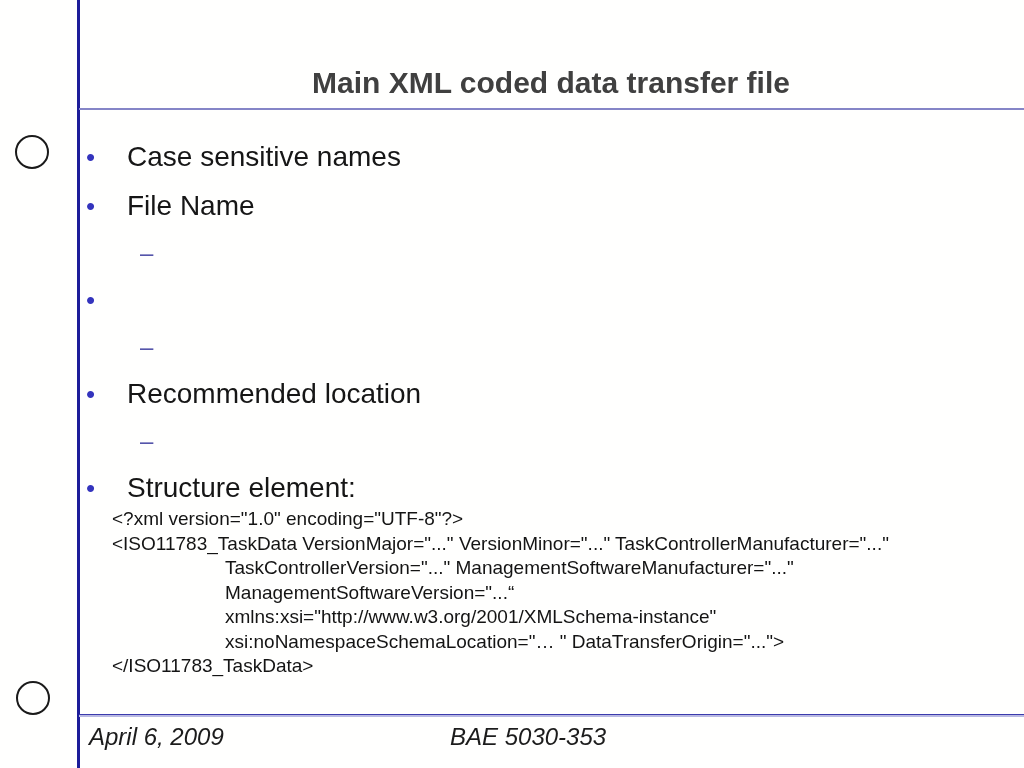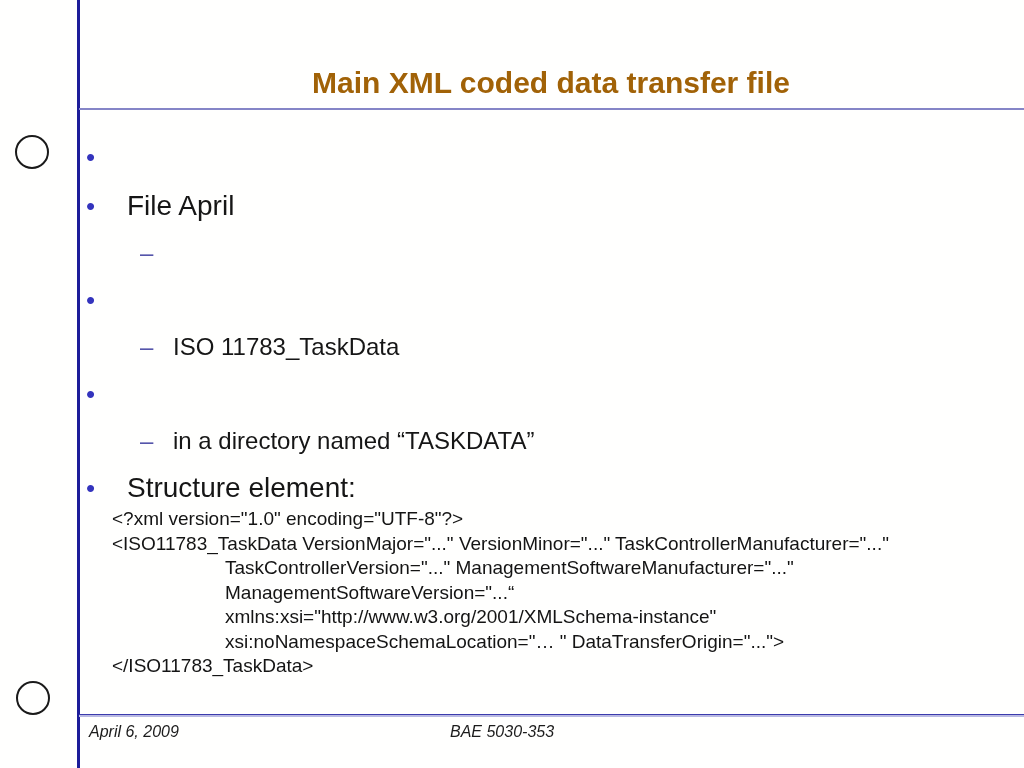--- a/index.html
+++ b/index.html
@@ -41,21 +41,21 @@
   .circle-top { left: 15px; top: 135px; }
   .circle-bottom { left: 16px; top: 681px; }
 
   
   .slide-title {
     position: absolute;
     left: 78px; right: 0; top: 66px;
     text-align: center;
     font-size: 30px;
     font-weight: bold;
-    color: #a16207;
+    color: #404040;
     letter-spacing: 0px;
   }
 
   
   .content {
     position: absolute;
     left: 86px; top: 132px;
     width: 900px;
   }
   .row { display: flex; align-items: center; }
@@ -84,61 +84,61 @@
     color: #141414;
     white-space: nowrap;
   }
   .code-line.indent { padding-left: 113px; }
 
   
   .footer-date, .footer-course {
     position: absolute;
     top: 723px;
     font-style: italic;
-    font-size: 16px;
+    font-size: 24px;
     color: #1c1c1c;
   }
   .footer-date { left: 89px; }
   .footer-course { left: 450px; font-style: italic; }
 </style>
 </head>
 <body>
 
 <div class="vline"></div>
 <div class="title-rule"></div>
 <div class="footer-rule"></div>
 <div class="deco-circle circle-top"></div>
 <div class="deco-circle circle-bottom"></div>
 
 <div class="slide-title">Main XML coded data transfer file</div>
 
 <div class="content">
   <div class="row l1">
     <span class="marker">•</span>
+    <span>Case sensitive names</span>
   </div>
   <div class="row l1">
     <span class="marker">•</span>
-    <span>File April</span>
+    <span>File Name</span>
   </div>
   <div class="row l2">
     <span class="marker">–</span>
   </div>
   <div class="row l1">
     <span class="marker">•</span>
   </div>
   <div class="row l2">
     <span class="marker">–</span>
-    <span>ISO 11783_TaskData</span>
   </div>
   <div class="row l1">
     <span class="marker">•</span>
+    <span>Recommended location</span>
   </div>
   <div class="row l2">
     <span class="marker">–</span>
-    <span>in a directory named “TASKDATA”</span>
   </div>
   <div class="row l1">
     <span class="marker">•</span>
     <span>Structure element:</span>
   </div>
 </div>
 
 <div class="code-block">
   <div class="code-line">&lt;?xml version="1.0" encoding="UTF-8"?&gt;</div>
   <div class="code-line">&lt;ISO11783_TaskData VersionMajor="..." VersionMinor="..." TaskControllerManufacturer="..."</div>

